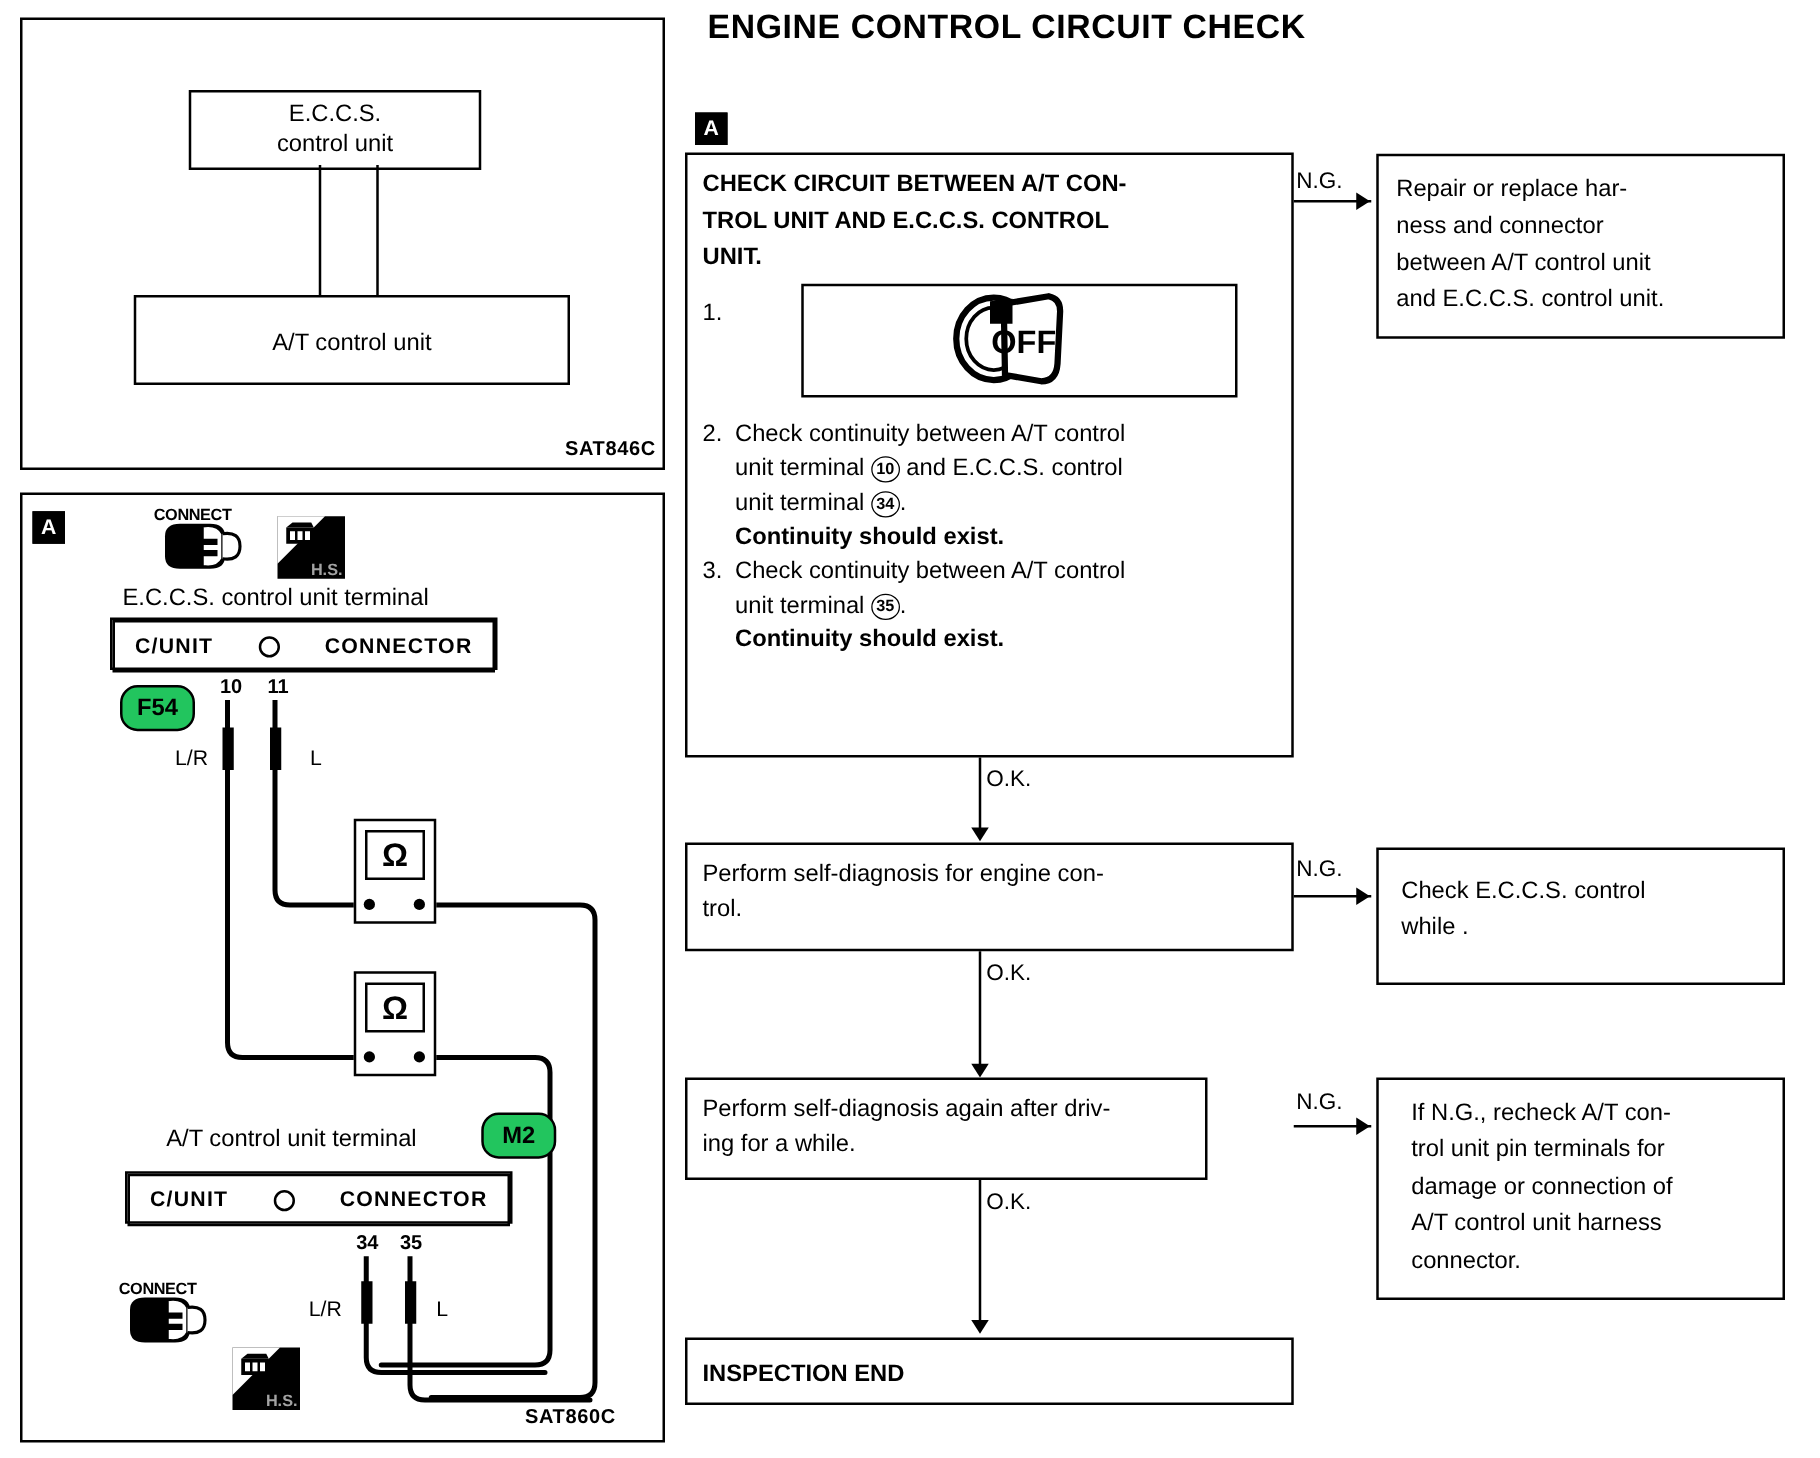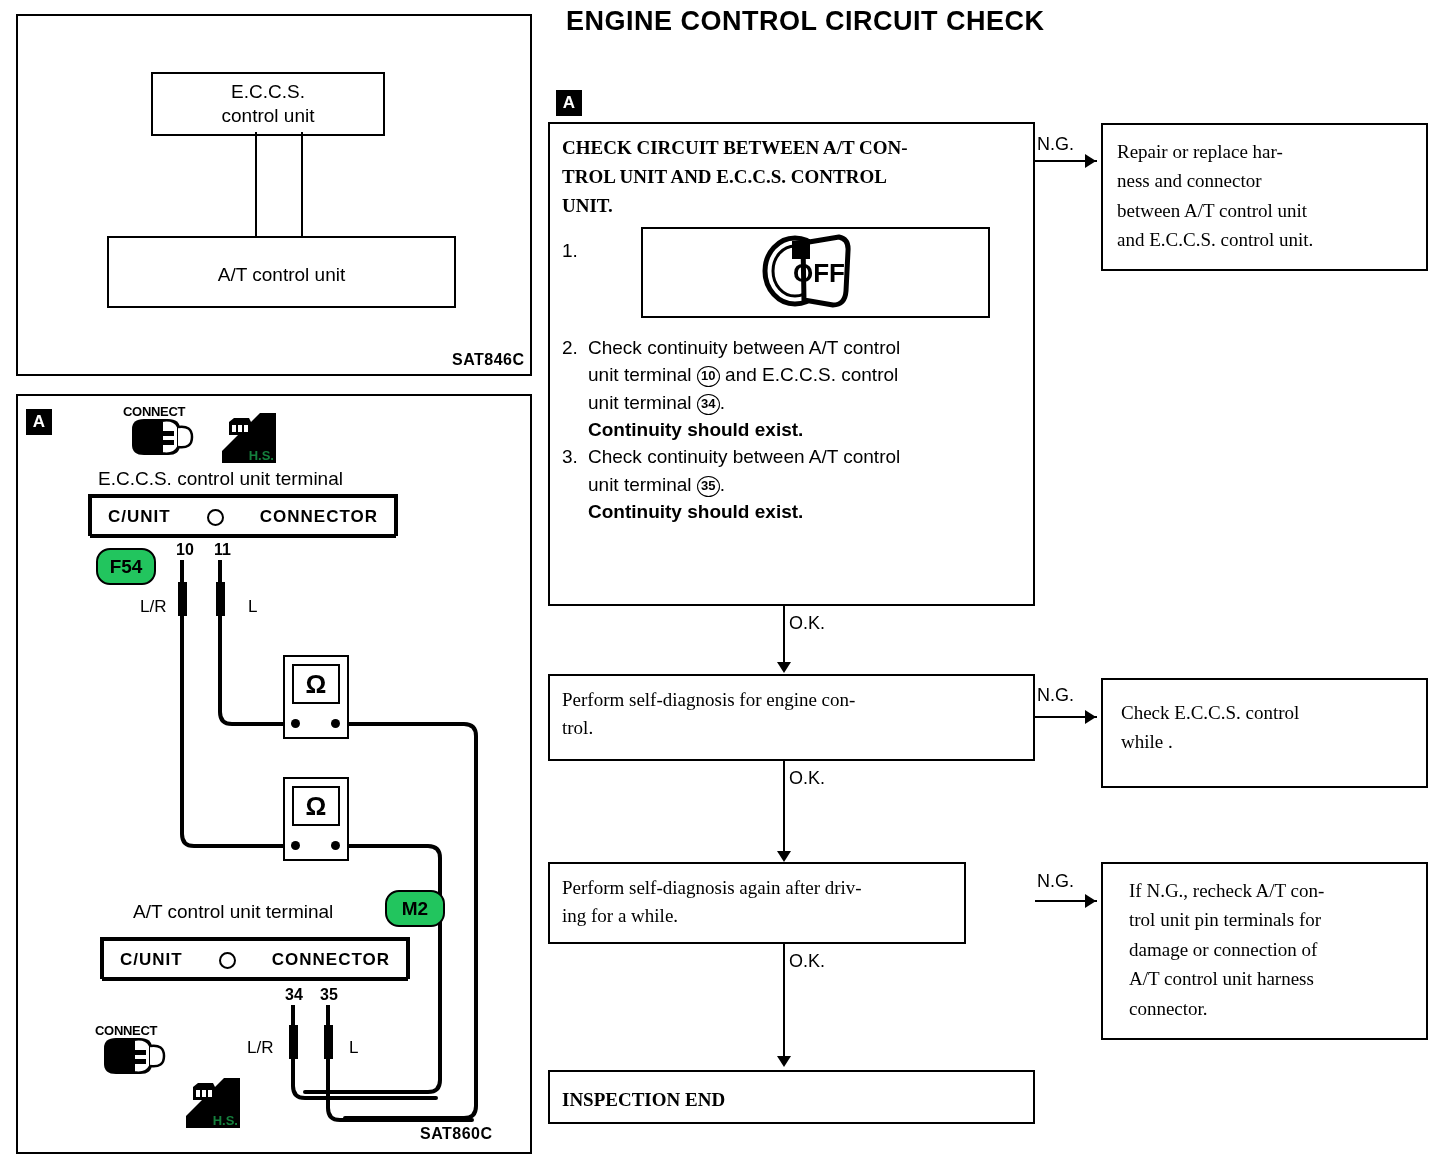--- a/index.html
+++ b/index.html
@@ -35,21 +35,21 @@
   .term-num{font-size:16px;font-weight:bold;}
 
   
   .badgeA{
     background:#000;color:#fff;font-weight:bold;
     width:22px;height:22px;display:flex;align-items:center;justify-content:center;
     font-size:17px;border:2px solid #000;
   }
 
   
-  .fbox{border:2px solid #000;background:#fff;box-sizing:border-box;font-family:Liberation Serif, serif;}
+  .fbox{border:2px solid #000;background:#fff;box-sizing:border-box;}
   .fbox-inner{padding:10px 12px;font-size:19px;line-height:1.42;}
   .bold{font-weight:bold;}
   .lbl{font-size:18px;}
   .arrow-v{width:2px;background:#000;}
   .arrow-h{height:2px;background:#000;}
   .ahead-down{
     width:0;height:0;border-left:7px solid transparent;border-right:7px solid transparent;
     border-top:11px solid #000;
   }
   .ahead-right{
@@ -68,21 +68,21 @@
   }
 
   
   #key-frame{border:2px solid #000;background:#fff;}
 
   
   .connect-label{font-size:13px;font-weight:bold;letter-spacing:-.3px;}
   .hs-box{background:#000;position:relative;}
   .hs-tri{position:absolute;left:0;top:0;width:0;height:0;
     border-left:38px solid #fff;border-bottom:38px solid transparent;}
-  .hs-text{position:absolute;right:2px;bottom:0px;color:#15803d;font-size:13px;font-weight:bold;}
+  .hs-text{position:absolute;right:2px;bottom:0px;color:#a3a3a3;font-size:13px;font-weight:bold;}
   .conn-strip{border:2px solid #000;background:#fff;}
   .conn-strip-in{border:2px solid #000;height:100%;display:flex;align-items:center;
     justify-content:space-between;font-weight:bold;font-size:17px;letter-spacing:1px;}
   .oval{border:2.5px solid #000;border-radius:14px;display:flex;align-items:center;
     justify-content:center;font-weight:bold;font-size:19px;background:#22c55e;}
   .meter{border:2px solid #000;background:#fff;}
   .meter-in{border:2px solid #000;display:flex;align-items:center;justify-content:center;
     font-size:26px;font-weight:bold;}
   .dot{background:#000;border-radius:50%;width:9px;height:9px;}
   .wire-v{width:4px;background:#000;}

